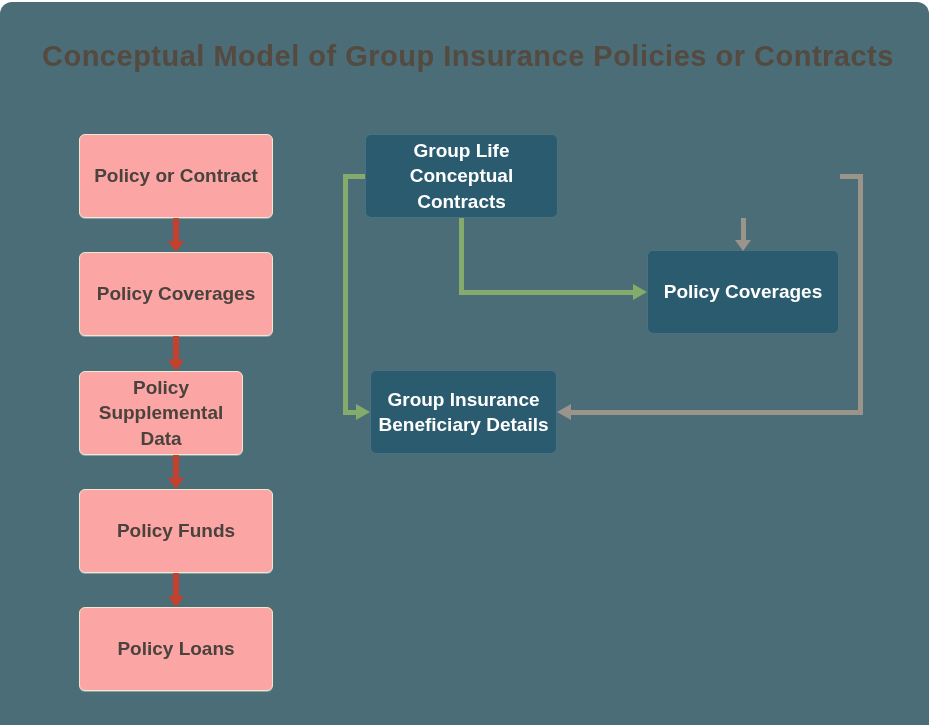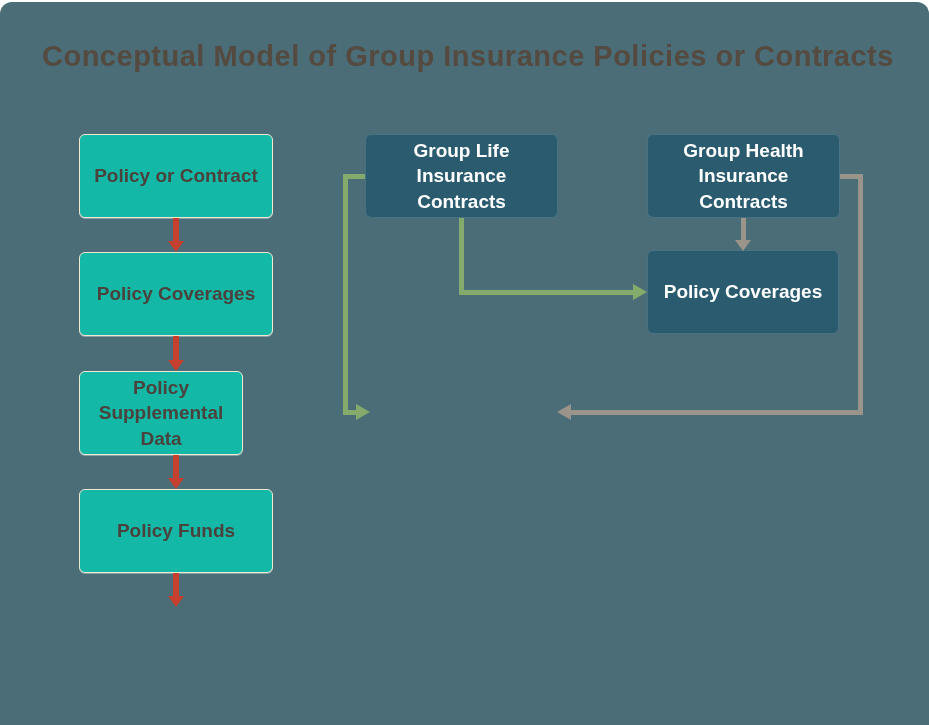--- a/index.html
+++ b/index.html
@@ -19,21 +19,21 @@
   }
   .node{
     position:absolute;display:flex;align-items:center;justify-content:center;
     border-radius:6px;text-align:center;box-sizing:border-box;
   }
   .node .label{
     font-size:19px;font-weight:700;line-height:1.32;white-space:pre-line;
     padding:0 6px;
   }
   .node.beige{
-    background:#14b8a6;border:1px solid #efe9d2;
+    background:#fca5a5;border:1px solid #efe9d2;
     box-shadow:0 1px 0 rgba(255,255,255,.35);
     color:#4a423d;
   }
   .node.teal{
     background:#2a5b6e;border:1px solid rgba(255,255,255,.14);
     color:#ffffff;
   }
   
   .red-arrow{position:absolute;width:16px;}
   .red-arrow .shaft{position:absolute;left:5px;top:0;bottom:10px;width:6px;background:#c5402e;}
@@ -80,31 +80,34 @@
     <div class="shaft"></div>
     <div class="head"></div>
   </div>
   <div class="node beige" style="left:79px;top:487px;width:194px;height:84px">
     <span class="label">Policy Funds</span>
   </div>
   <div class="red-arrow" style="left:168px;top:571px;height:34px">
     <div class="shaft"></div>
     <div class="head"></div>
   </div>
+  <div class="node beige" style="left:79px;top:605px;width:194px;height:84px">
+    <span class="label">Policy Loans</span>
+  </div>
 
   <div class="node teal" style="left:365px;top:132px;width:193px;height:84px">
-    <span class="label">Group Life Insurance
+    <span class="label">Group Life Conceptual
 Contracts</span>
-  </div>
-  <div class="node teal" style="left:647px;top:132px;width:193px;height:84px">
-    <span class="label">Group Health
-Insurance Contracts</span>
   </div>
   <div class="node teal" style="left:647px;top:248px;width:192px;height:84px">
     <span class="label">Policy Coverages</span>
+  </div>
+  <div class="node teal" style="left:370px;top:368px;width:187px;height:84px">
+    <span class="label">Group Insurance
+Beneficiary Details</span>
   </div>
 
   <div>
     <div class="seg green" style="left:459px;top:216px;width:5px;height:76px"></div>
     <div class="seg green" style="left:459px;top:288px;width:174px;height:5px"></div>
     <div class="tri right green" style="left:633px;top:282px"></div>
   </div>
 
   <div>
     <div class="seg green" style="left:343px;top:172px;width:22px;height:5px"></div>

